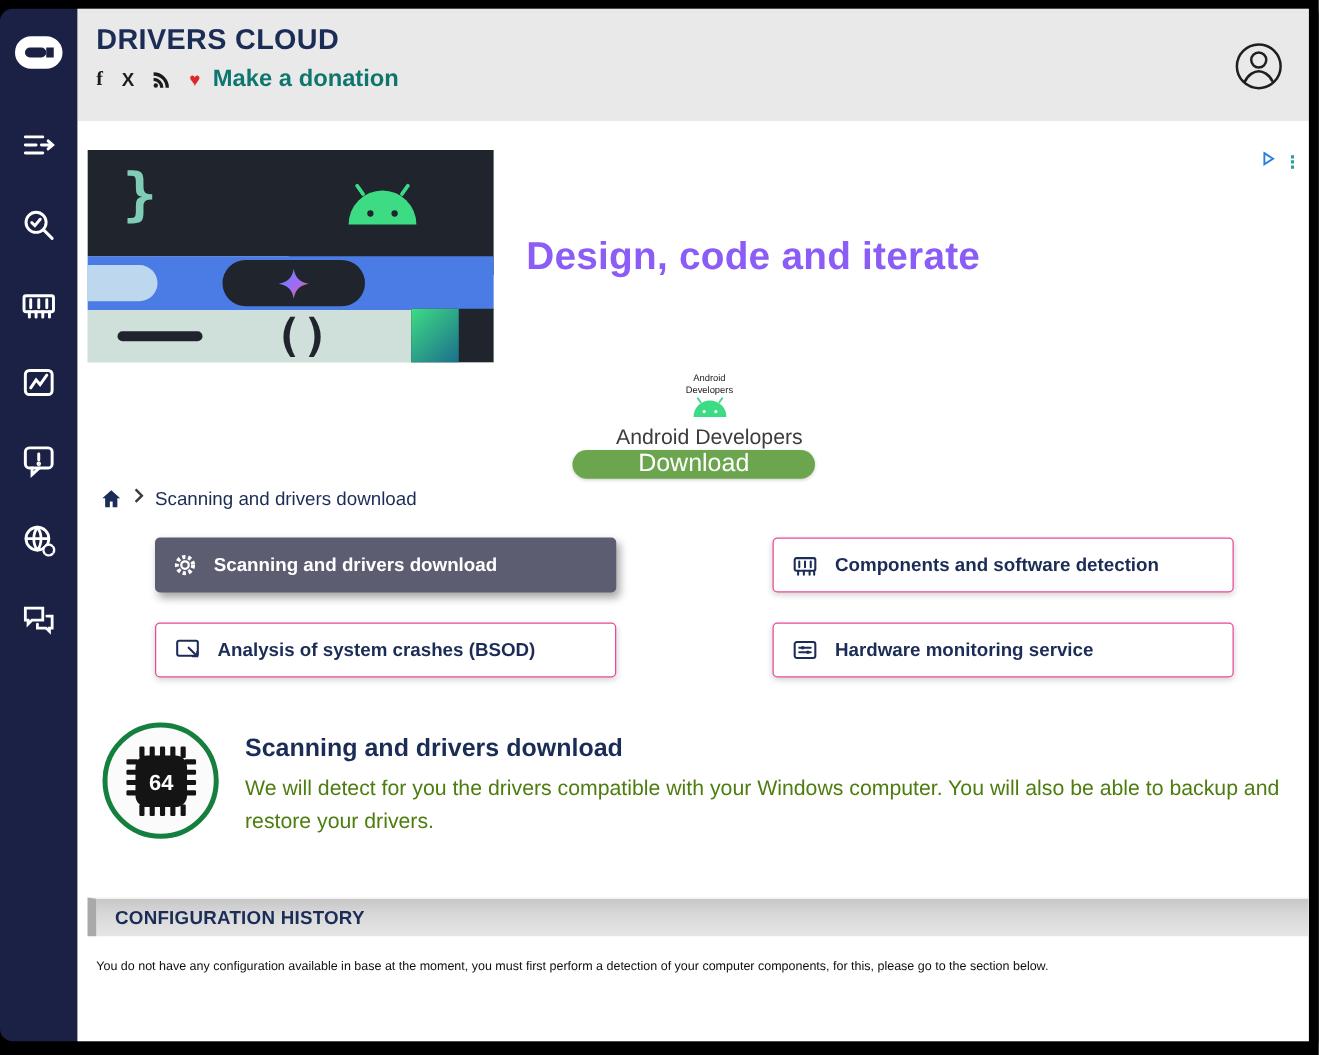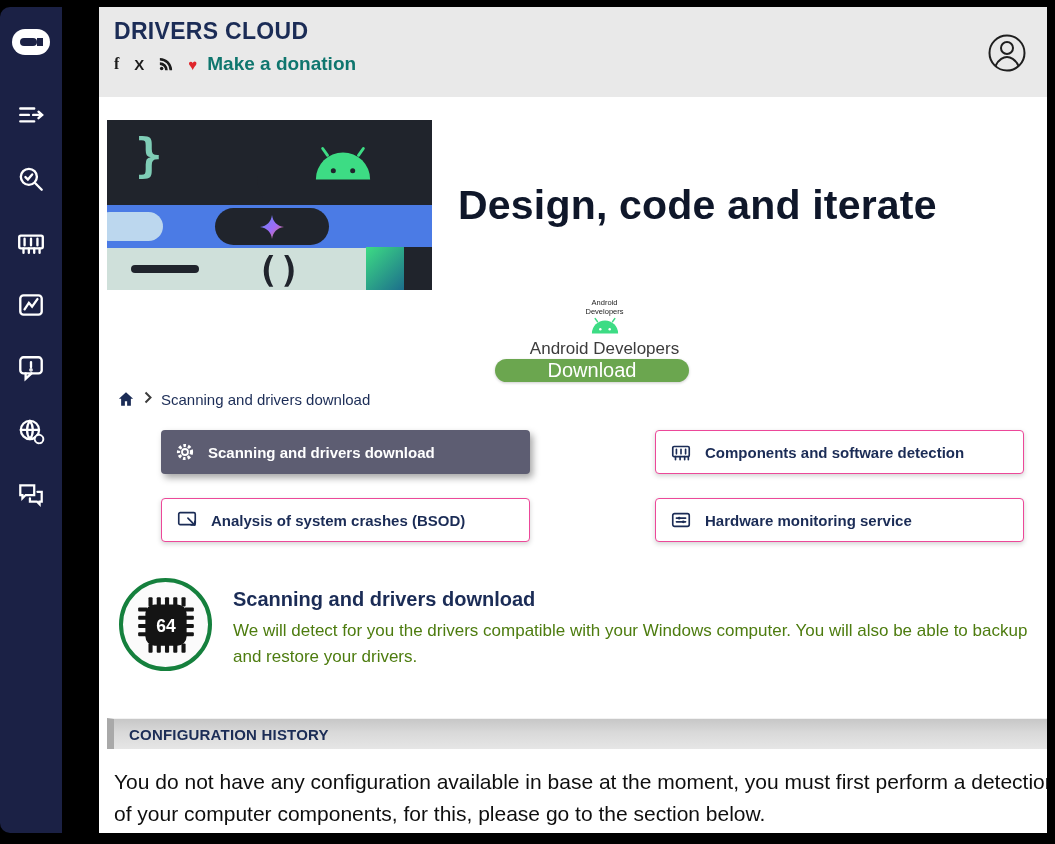--- a/index.html
+++ b/index.html
@@ -1,20 +1,20 @@
 <!DOCTYPE html>
 <html><head>
 <meta charset="utf-8">
 <style>
   * { margin:0; padding:0; box-sizing:border-box; }
   html,body { width:1055px; height:844px; overflow:hidden; }
   body { font-family:"Liberation Sans","DejaVu Sans",sans-serif; background:#000; }
 
   .frame { width:1055px; height:844px; background:#000; border-radius:12px;
-           padding:7px 8px 11px 0; display:flex; overflow:hidden;gap:37px; }
+           padding:7px 8px 11px 0; display:flex; overflow:hidden; }
 
   
   .sidebar { width:62px; background:#1b2145; flex-shrink:0; border-radius:10px 0 0 10px;
              display:flex; flex-direction:column; align-items:center; }
   .side-logo { margin:20px 0 38px; cursor:pointer; }
   .side-icon { width:34px; height:34px; display:flex; align-items:center; justify-content:center;
                margin-bottom:29px; cursor:pointer; }
 
   
   .main { flex:1; background:#fff; display:flex; flex-direction:column; overflow:hidden; }
@@ -50,21 +50,21 @@
   .blue-pill { position:absolute; left:-12px; top:7px; width:68px; height:29px; background:#bcd7ee; border-radius:15px; }
   .dark-pill { position:absolute; left:108px; top:3px; width:114px; height:37px; background:#20242c;
                border-radius:19px; display:flex; align-items:center; justify-content:center; }
   .dash { position:absolute; left:24px; bottom:17px; width:68px; height:8px; background:#20242c; border-radius:4px; }
   .parens { position:absolute; left:150px; bottom:0px; font-family:"DejaVu Sans Mono",monospace;
             font-size:36px; font-weight:bold; color:#20242c; }
   .corner-block { position:absolute; right:0; bottom:0; width:66px; height:43px; background:#20242c; }
   .corner-grad { position:absolute; left:0; top:0; width:38px; height:43px;
                  background:linear-gradient(135deg,#3ddc84,#1c6e8c); }
   .ad-headline-wrap { flex:1; display:flex; align-items:center; padding-left:26px; cursor:pointer; }
-  .ad-headline { font-size:41px; font-weight:bold; color:#0f172a; letter-spacing:.2px; }
+  .ad-headline { font-size:31px; font-weight:bold; color:#8b5cf6; letter-spacing:.2px; }
   .ad-bottom { display:flex; align-items:center; height:70px; margin-top:8px;flex-direction:column; }
   .mini-logo { width:52px; margin-left:18px; text-align:center; cursor:pointer; }
   .mini-logo-text { font-size:7.5px; color:#222; line-height:1.25; display:block; }
   .advertiser { font-size:17px; color:#3c3c3c; margin-left:18px; }
   .spacer { flex:1; }
   .download-btn { width:194px; height:79px; border-radius:33px; background:#6ba64f; border:none;
                   color:#fff; font-size:20px; font-family:inherit; cursor:pointer; margin-right:7px;
                   box-shadow:0 1px 3px rgba(0,0,0,.2); }
 
   
@@ -90,21 +90,21 @@
                   flex-shrink:0; }
   .section-title { font-size:20px; font-weight:bold; color:#1b2c56; margin-top:10px; }
   .section-desc { font-size:17px; color:#4d7c0f; line-height:1.55; max-width:845px; margin-top:7px; }
 
   
   .config-bar { margin-top:47px; width:977px; height:31px;
                 background:linear-gradient(180deg,#c7c7c7 0%,#d9d9d9 45%,#e6e6e6 100%);
                 border-left:7px solid #a9a9a9; border-top:1px solid #f2f2f2;
                 display:flex; align-items:center; padding-left:15px; }
   .config-title { font-size:15px; font-weight:bold; color:#1b2c56; letter-spacing:.2px; }
-  .config-msg { margin-top:17px; padding-left:7px; font-size:21px; color:#0f0f0f;
+  .config-msg { margin-top:17px; padding-left:7px; font-size:10px; color:#0f0f0f;
                 line-height:1.5; width:968px; }
 </style>
 </head>
 <body>
 
 <div class="frame">
 
   <aside class="sidebar">
     <div class="side-logo">
       <svg width="40" height="30" viewBox="0 0 40 30">

